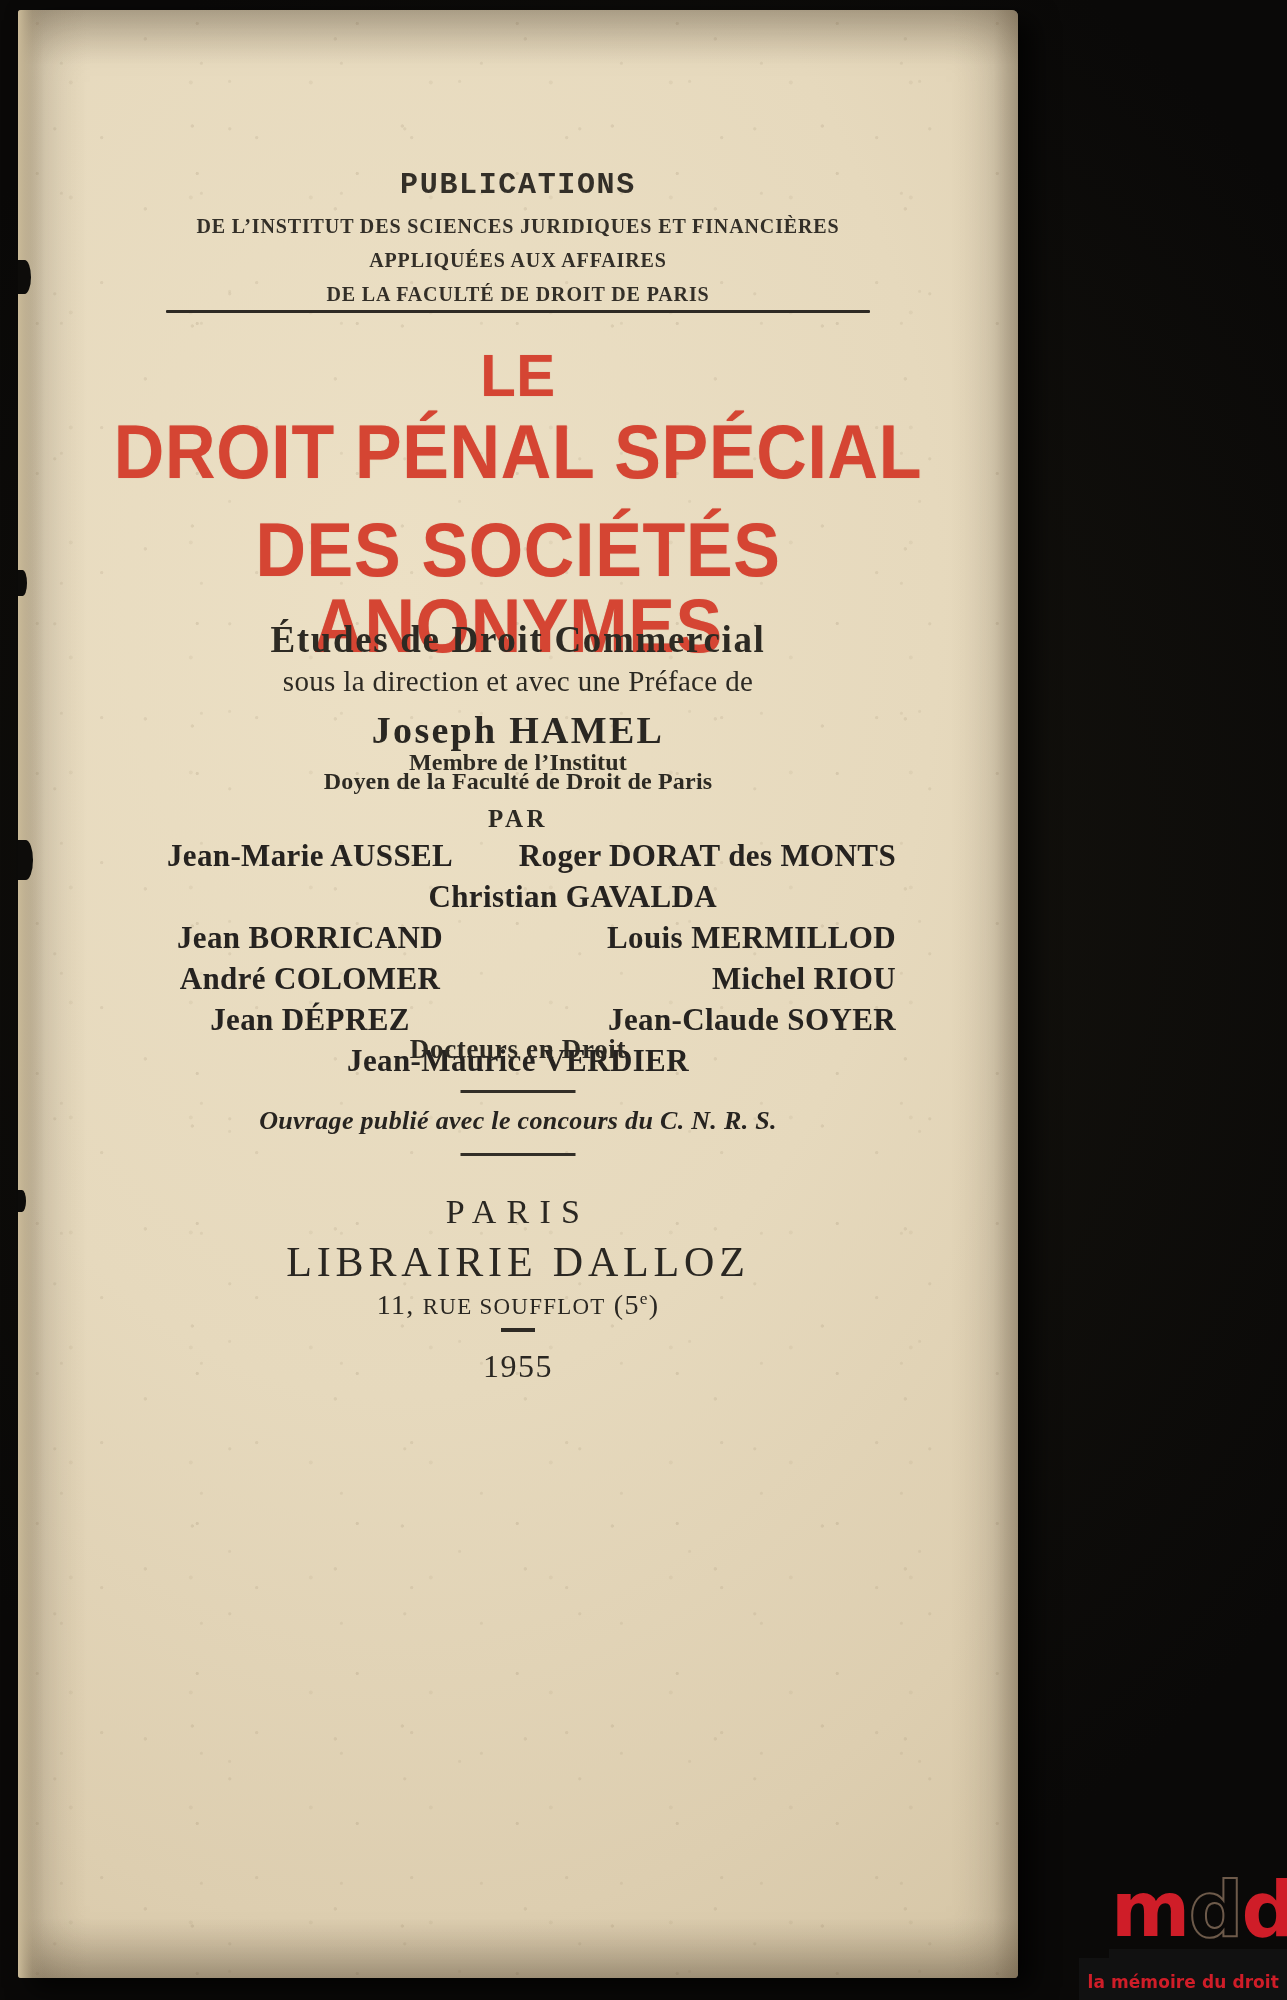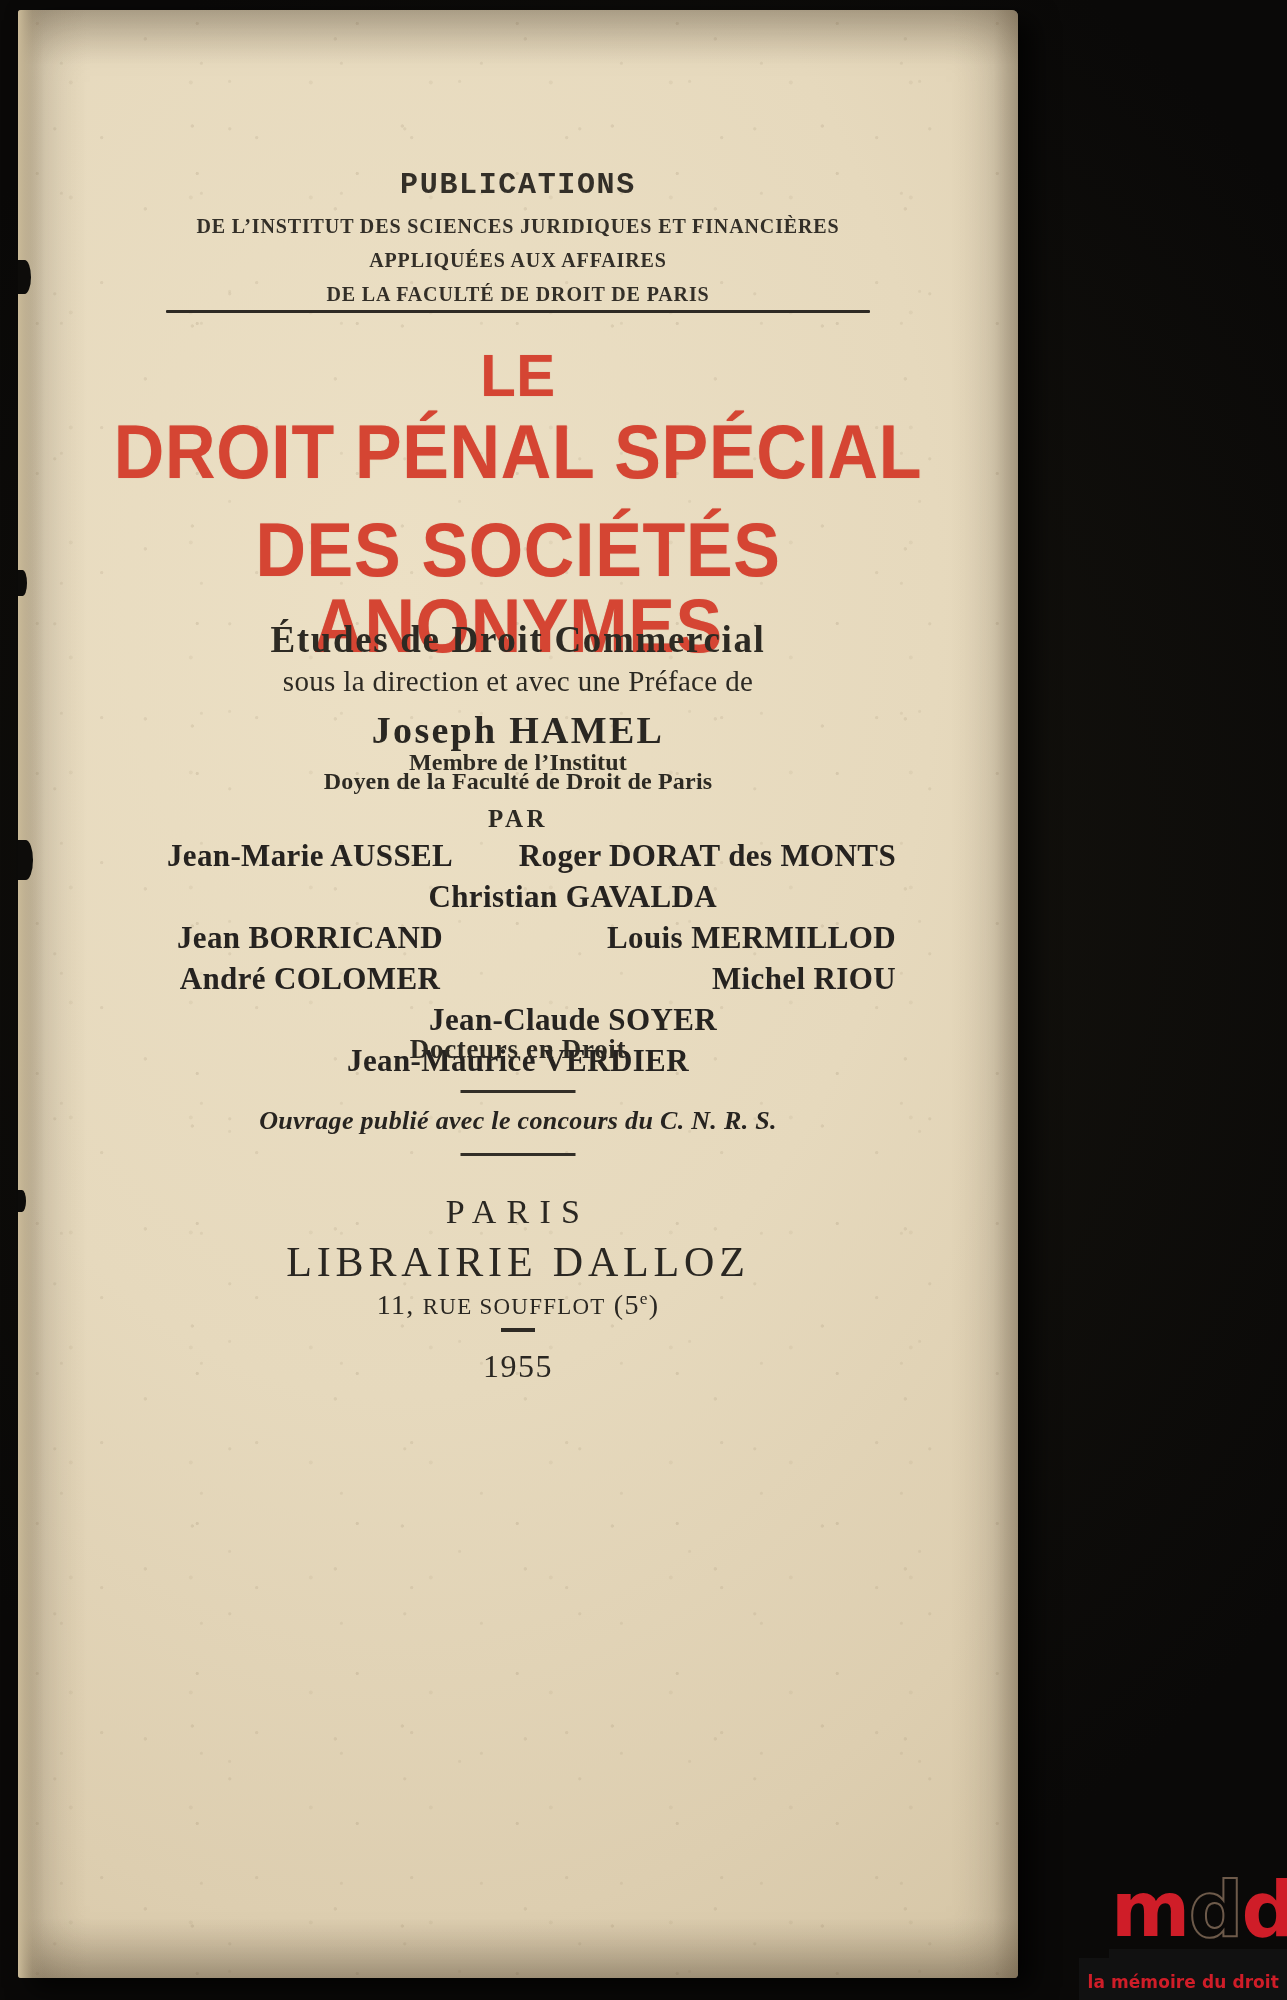--- a/index.html
+++ b/index.html
@@ -222,20 +222,21 @@
       </div>
       <div class="arow">
         <div class="acell left">Jean BORRICAND</div>
         <div class="acell right">Louis MERMILLOD</div>
       </div>
       <div class="arow">
         <div class="acell left">André COLOMER</div>
         <div class="acell right">Michel RIOU</div>
       </div>
       <div class="arow">
+        <div class="acell left">Jean DÉPREZ</div>
         <div class="acell right">Jean-Claude SOYER</div>
       </div>
       <div class="arow">
         <div class="acell solo">Jean-Maurice VERDIER</div>
       </div>
     </div>
 
     <div class="blk docteurs" style="top:1024px;">Docteurs en Droit</div>
 
     <div class="rule-short" style="top:1080px;"></div>

